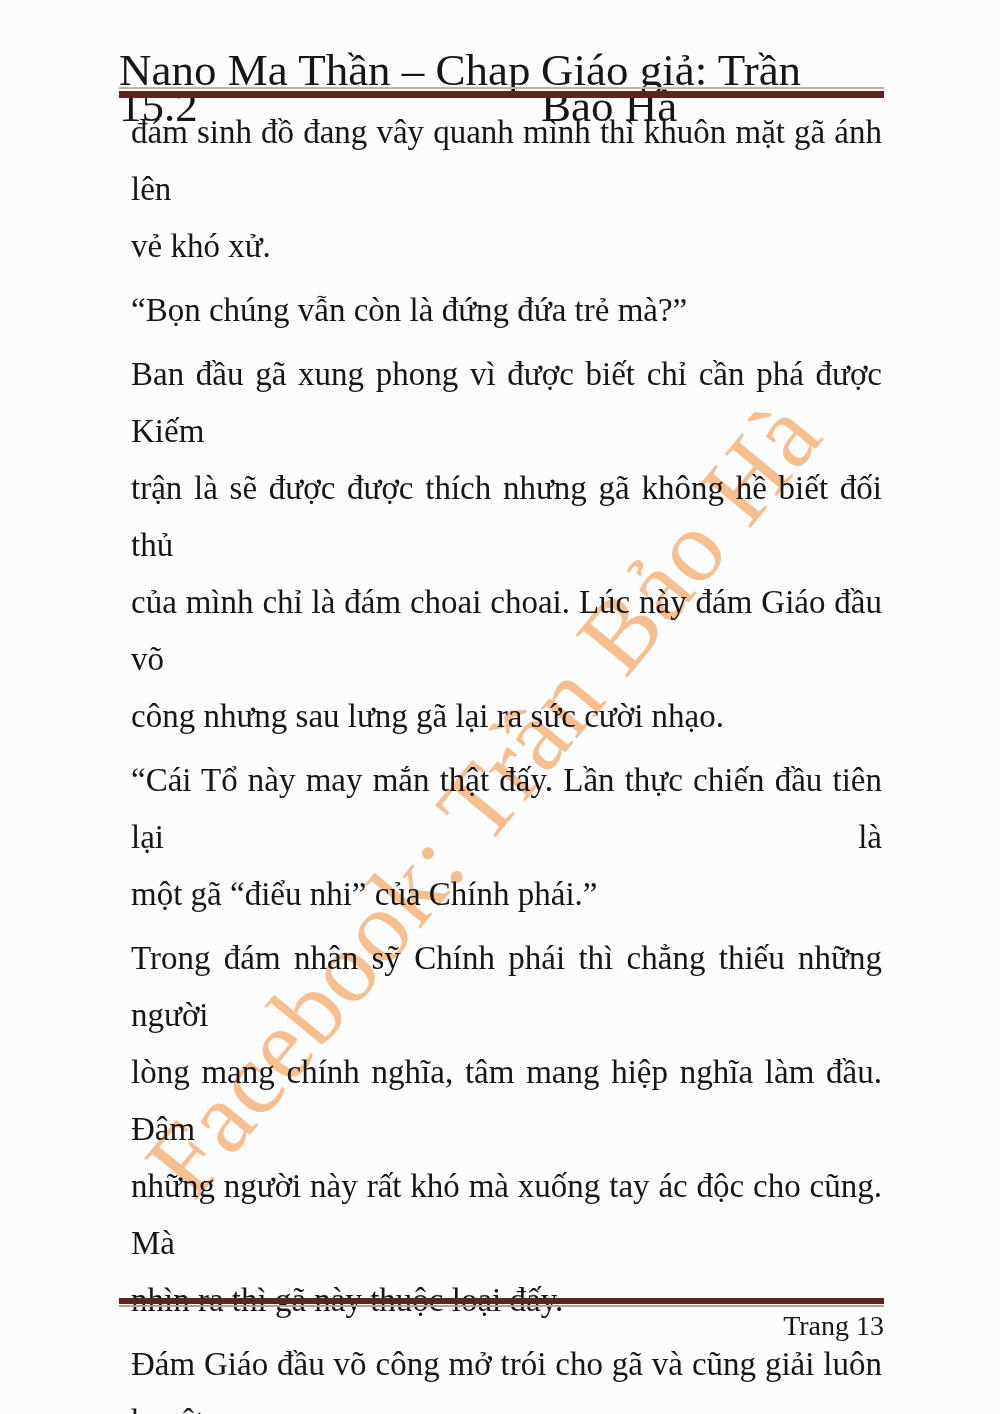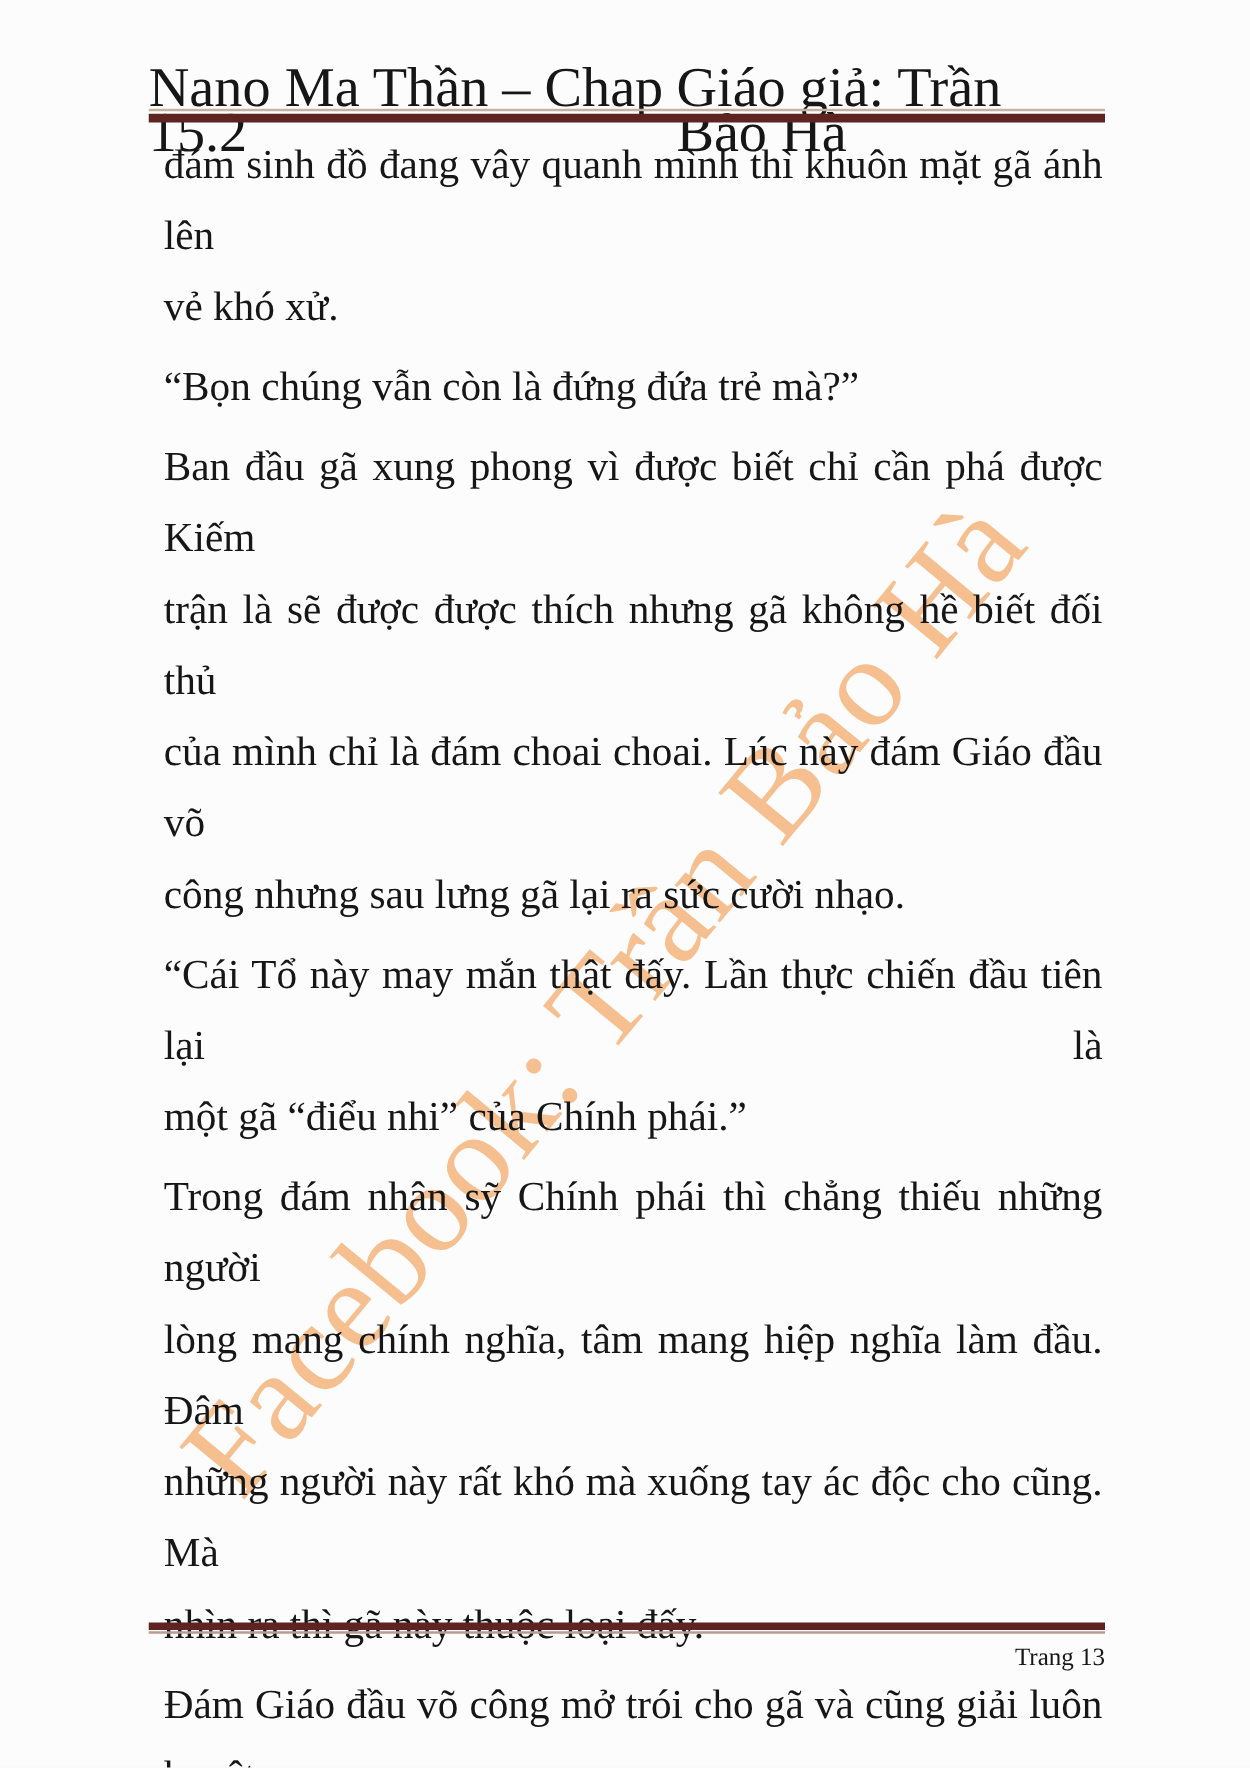--- a/index.html
+++ b/index.html
@@ -49,21 +49,21 @@
   .just { text-align: justify; text-align-last: justify; }
   .footer {
     position: absolute;
     left: 119px; width: 765px; top: 1298px;
     z-index: 2;
   }
   .fr-thick { height: 6px; }
   .fr-thin  { height: 2px; margin-top: 1px; }
   .page-num {
     text-align: right;
-    font-size: 20px;
+    font-size: 28px;
     line-height: 28px;
     margin-top: 5px;
   }
 </style>
 </head>
 <body>
 
 <div class="page" style="background: rgb(252, 252, 252); color: rgb(22, 22, 22);">
 
   <div class="watermark" style="color: rgb(245, 191, 144);">Facebook: Trần Bảo Hà</div>

